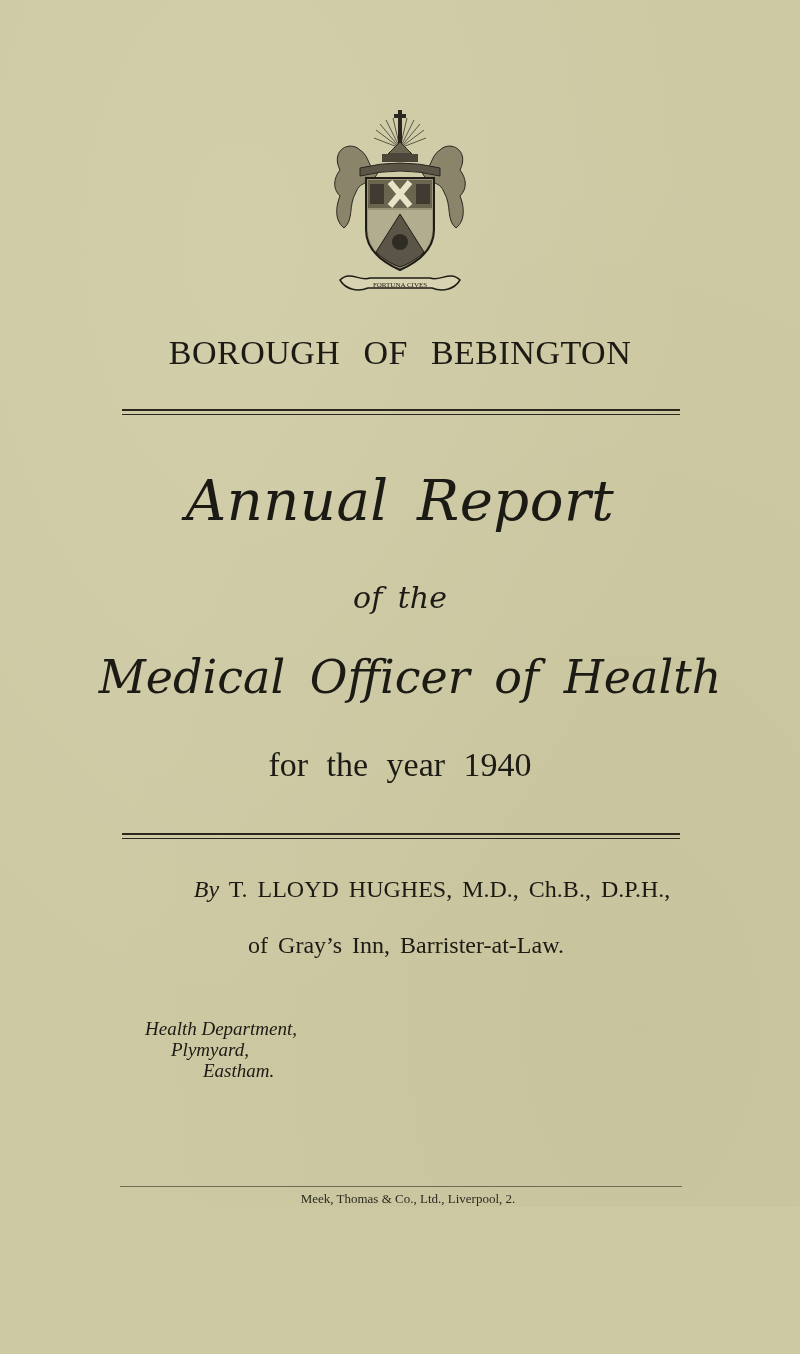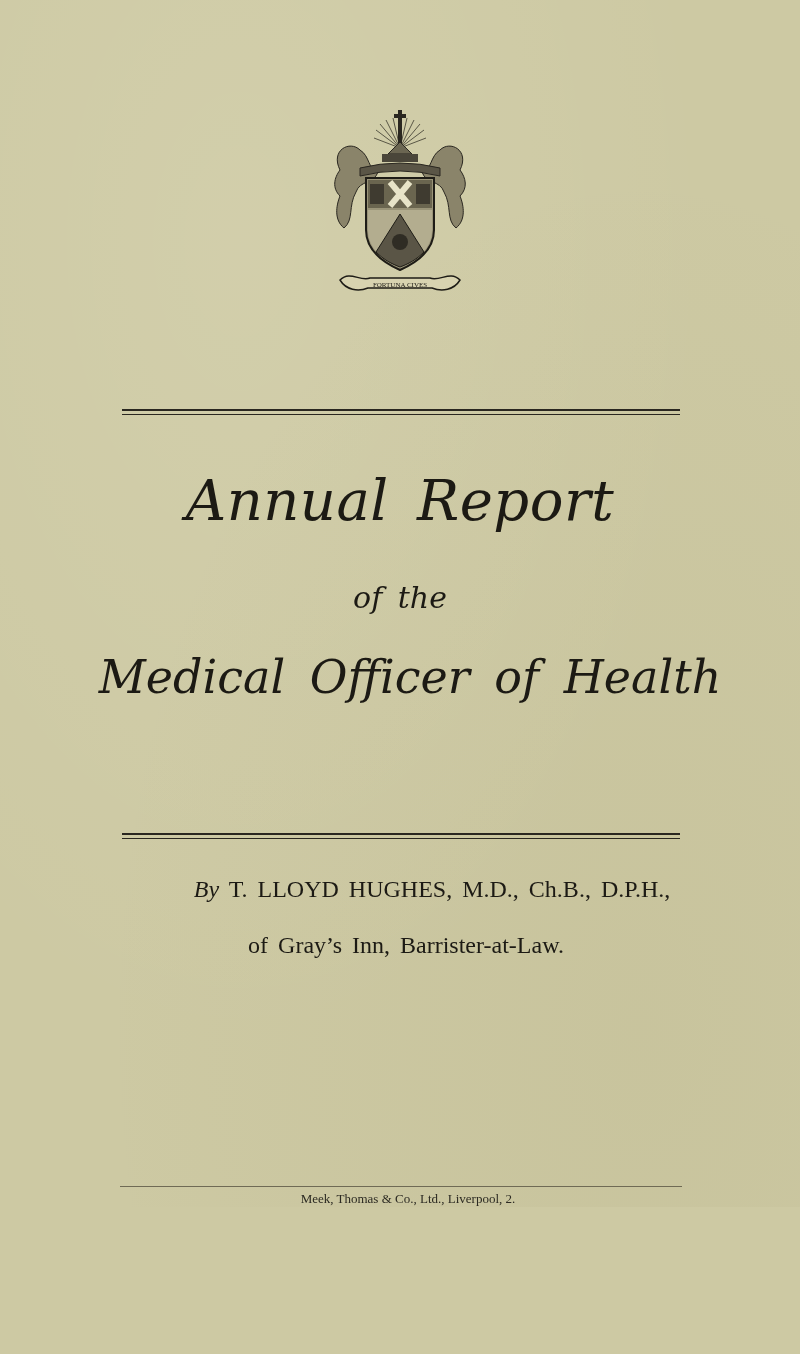--- a/index.html
+++ b/index.html
@@ -164,37 +164,44 @@
     <rect x="86" y="74" width="14" height="20" fill="#3f3b30"></rect>
 
     <path d="M38 100 L102 100 L102 120 C 102 138, 88 150, 70 157 C 52 150, 38 138, 38 120 Z" fill="#b3ad8f"></path>
     <path d="M46 142 L70 104 L94 142 C 86 150, 78 154, 70 157 C 62 154, 54 150, 46 142 Z" fill="#5a5546" stroke="#1e1c16" stroke-width="1"></path>
     <circle cx="70" cy="132" r="8" fill="#2f2c24"></circle>
 
     <path d="M10 170 C 20 160, 30 172, 40 168 L100 168 C 110 172, 120 160, 130 170 C 124 180, 112 182, 102 178 L38 178 C 28 182, 16 180, 10 170 Z" fill="#d8d3b0" stroke="#1e1c16" stroke-width="1.5"></path>
     <text x="70" y="176.5" text-anchor="middle" font-family="Liberation Serif, serif" font-size="7" fill="#1e1c16">FORTUNA CIVES</text>
   </svg>
 
+  <div class="abs borough">BOROUGH OF BEBINGTON</div>
 
   <div class="double-rule rule-1"></div>
 
   <div class="abs of-the">of the</div>
 
   <div class="abs title">Annual Report</div>
 
   <div class="abs subtitle">Medical Officer of Health</div>
 
+  <div class="abs year">for the year 1940</div>
 
   <div class="double-rule rule-2"></div>
 
   <div class="abs author">
     <span class="by">By</span>
     <span>T. LLOYD HUGHES, M.D., Ch.B., D.P.H.,</span>
   </div>
 
   <div class="abs credentials">of Gray’s Inn, Barrister-at-Law.</div>
 
+  <div class="address">
+    <div class="l1">Health Department,</div>
+    <div class="l2">Plymyard,</div>
+    <div class="l3">Eastham.</div>
+  </div>
 
   <div class="printer-rule"></div>
 
   <div class="abs printer">Meek, Thomas &amp; Co., Ltd., Liverpool, 2.</div>
 
 </div>
 
 </body></html>

